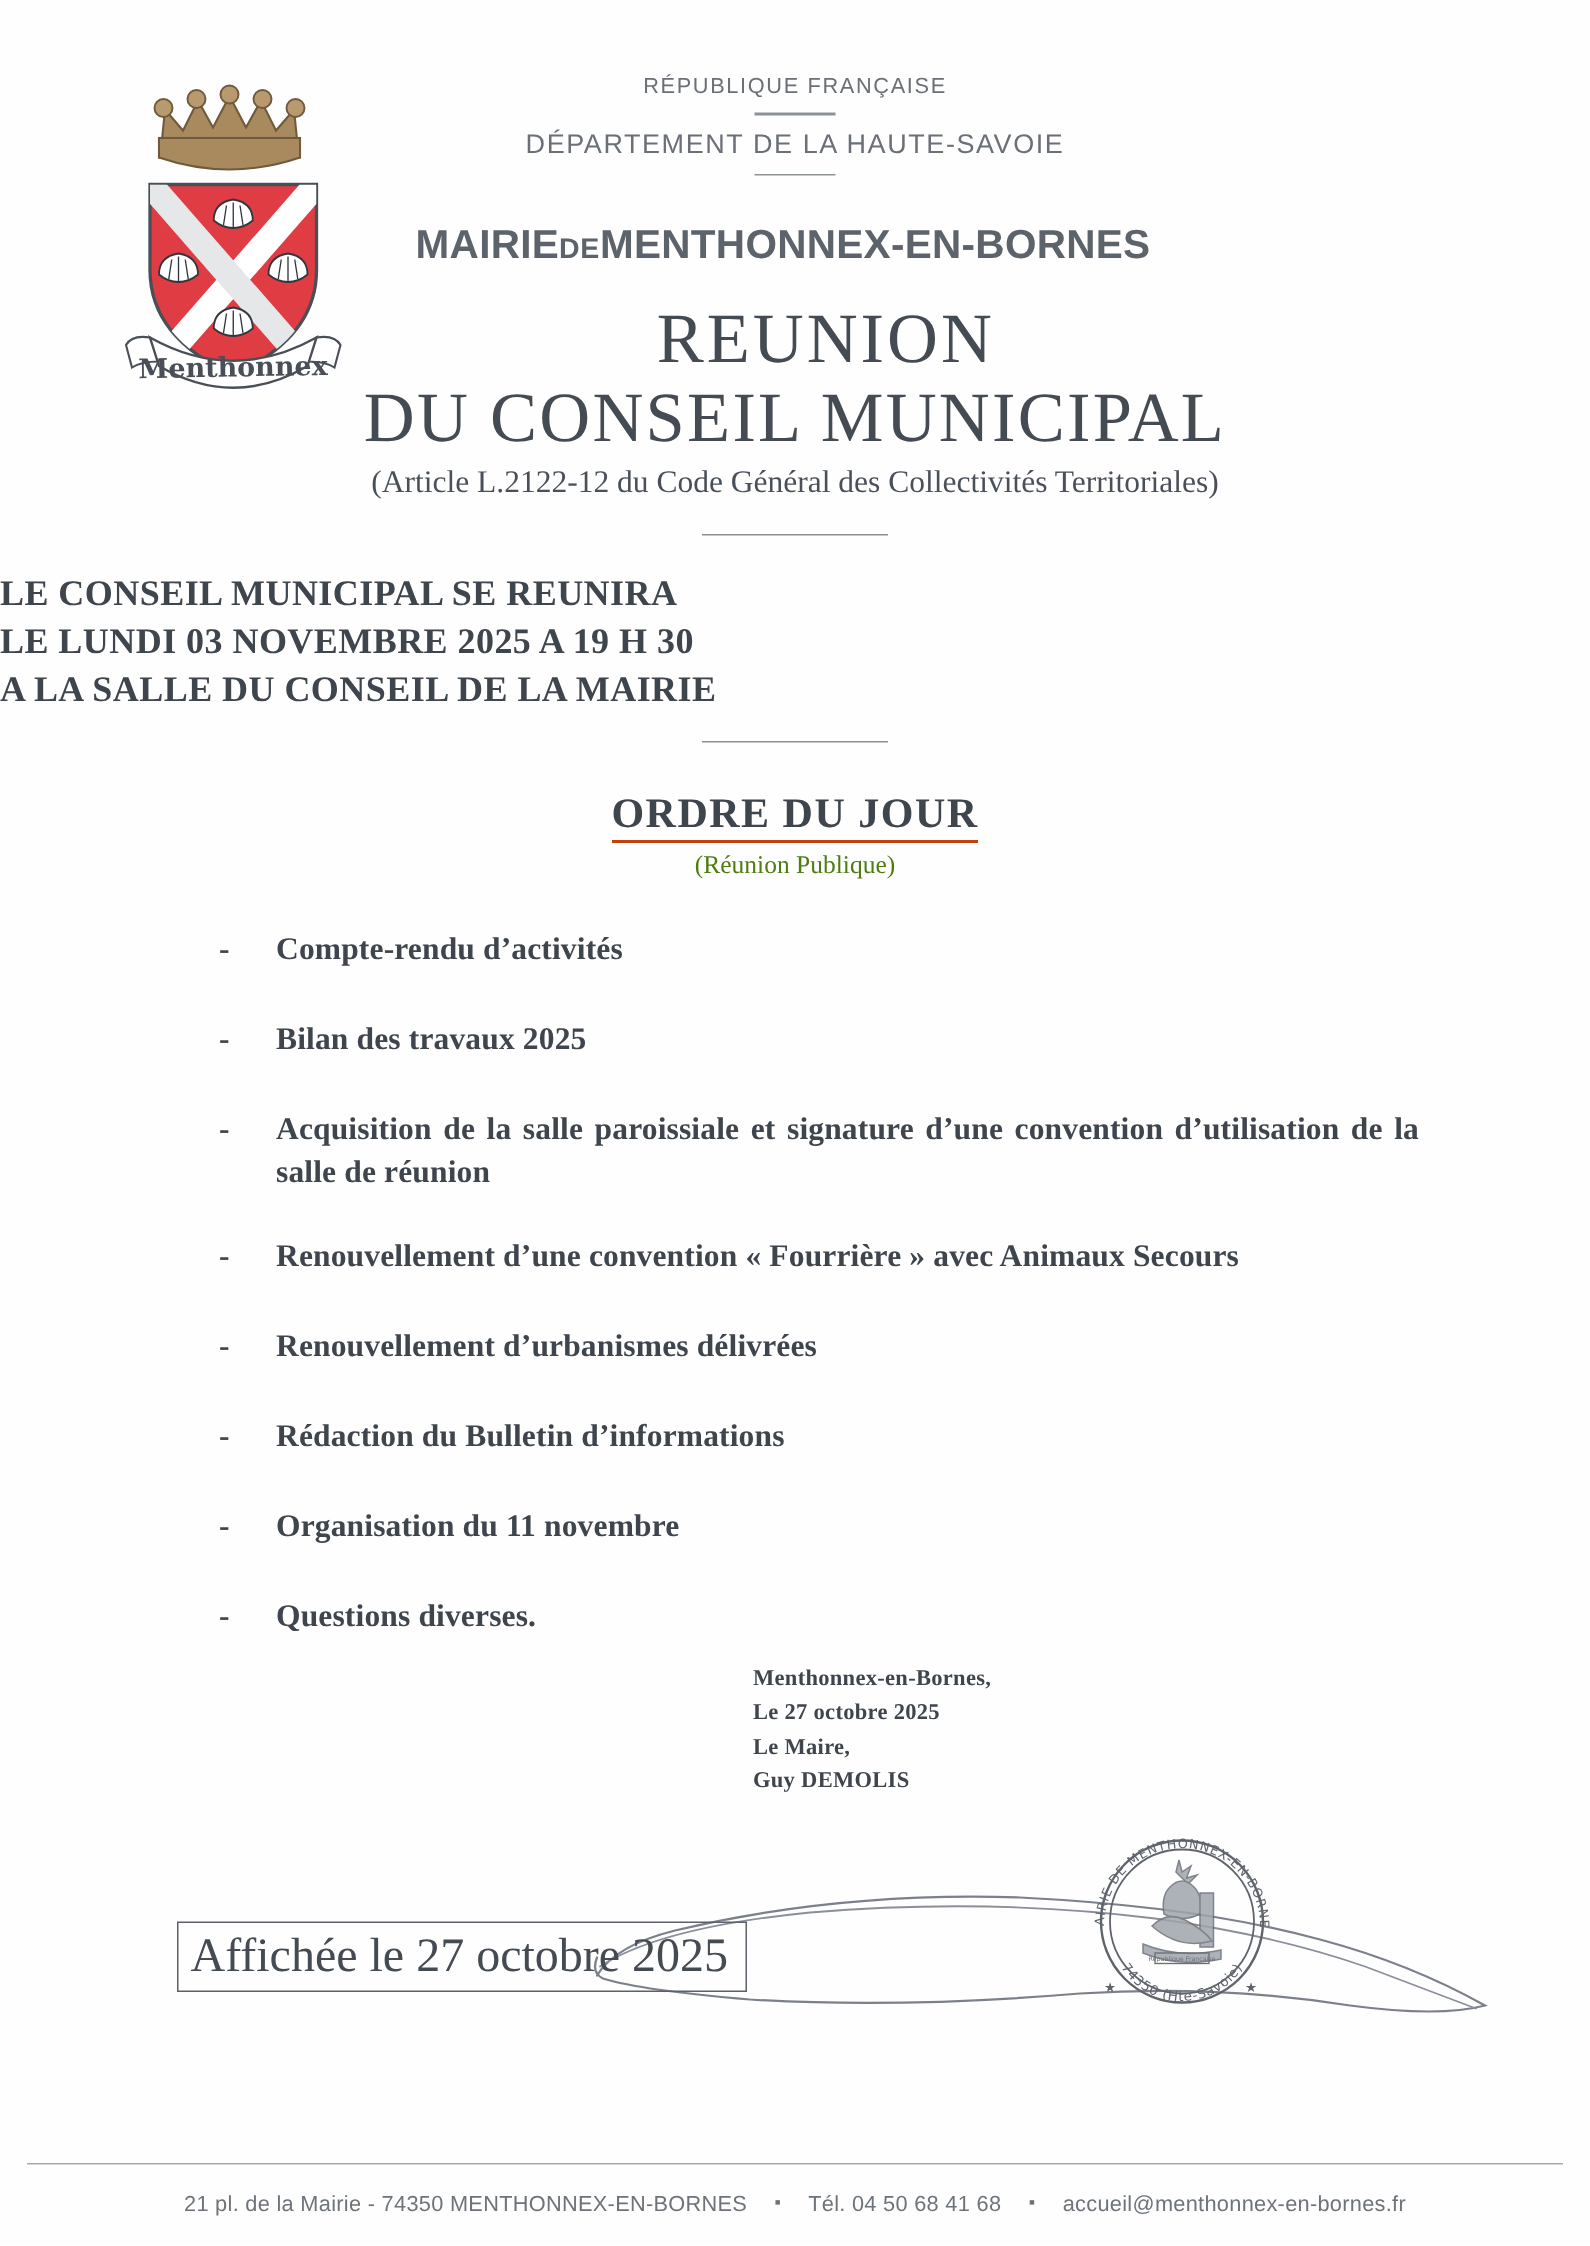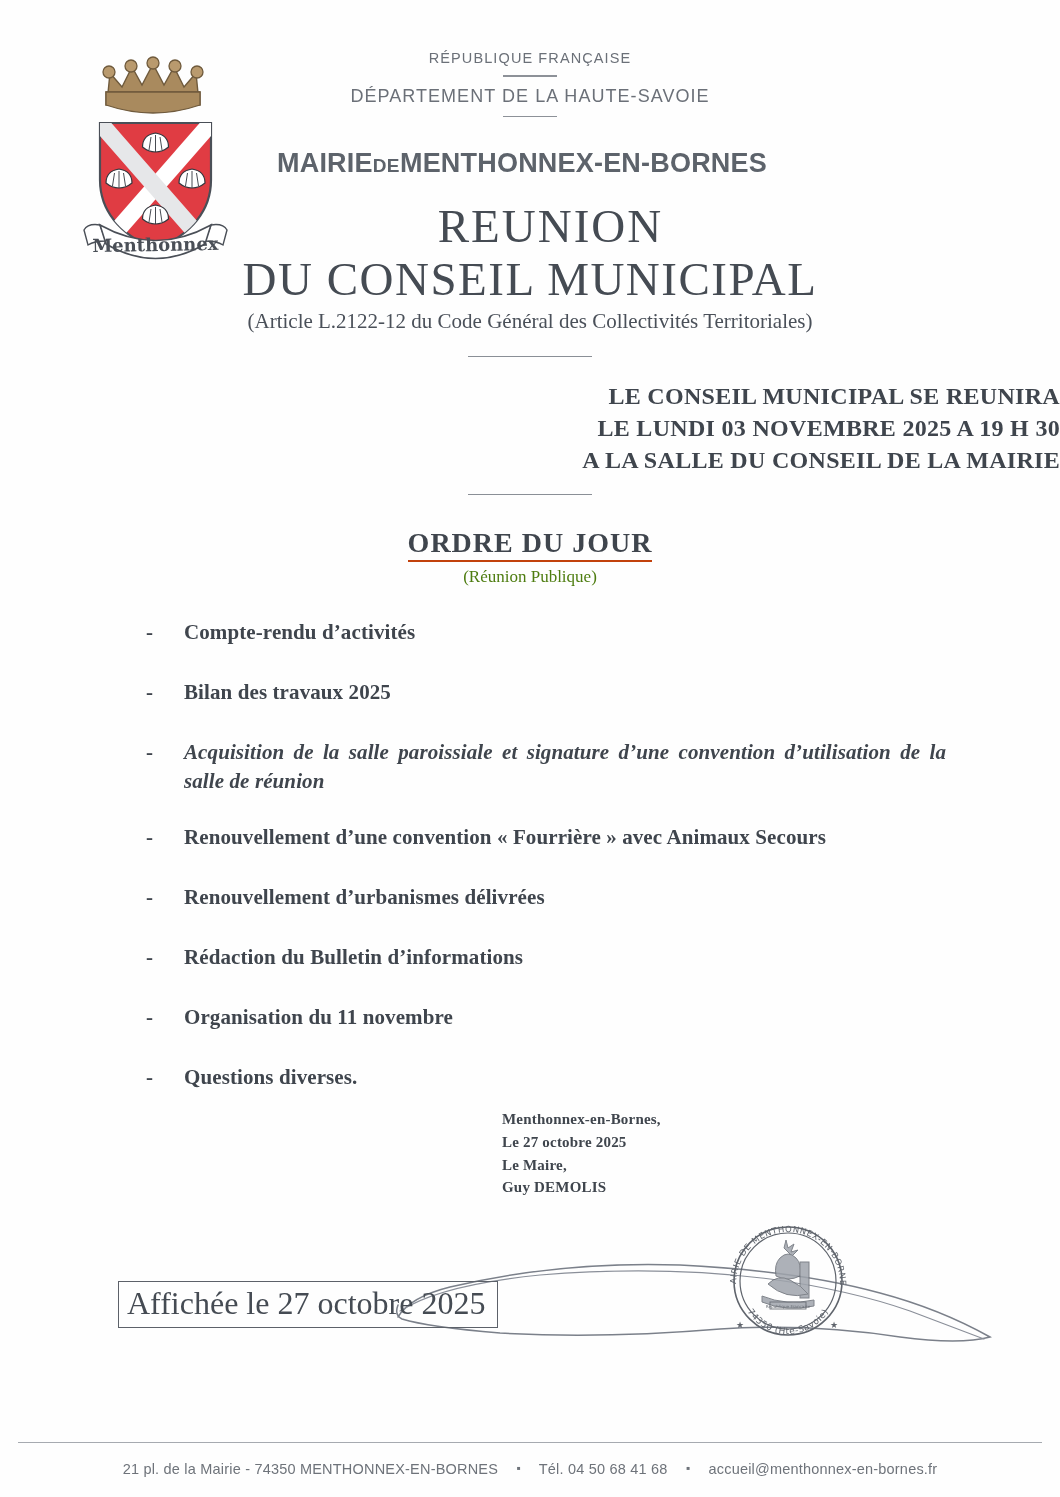--- a/index.html
+++ b/index.html
@@ -114,21 +114,21 @@
   }
   .sep-1 { position: absolute; left: 0; right: 0; top: 356px; }
   .sep-2 { position: absolute; left: 0; right: 0; top: 494px; }
 
   
   .meeting {
     position: absolute;
     left: 0;
     right: 0;
     top: 381px;
-    text-align: right;
+    text-align: left;
     font-family: "Liberation Serif", serif;
     font-weight: bold;
     font-size: 24px;
     line-height: 1.33;
     letter-spacing: 0.3px;
     color: #3f454d;
   }
 
   
   .odj {
@@ -181,21 +181,20 @@
     flex: 1;
     font-family: "Liberation Serif", serif;
     font-weight: bold;
     font-size: 21px;
     line-height: 1.42;
     color: #3f454d;
     letter-spacing: 0.1px;
   }
   .ag-text.justify {
     text-align: justify;
-    font-style: italic;
   }
 
   
   .signature {
     position: absolute;
     left: 502px;
     top: 1108px;
     font-family: "Liberation Serif", serif;
     font-weight: bold;
     font-size: 15px;

